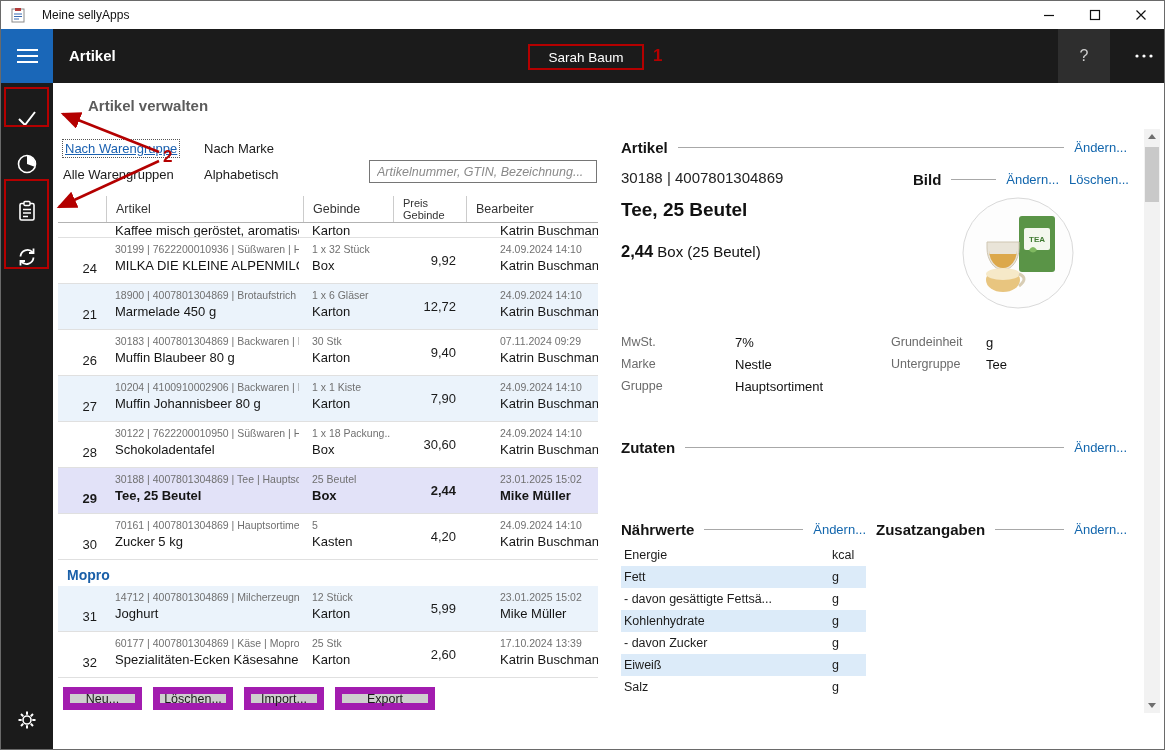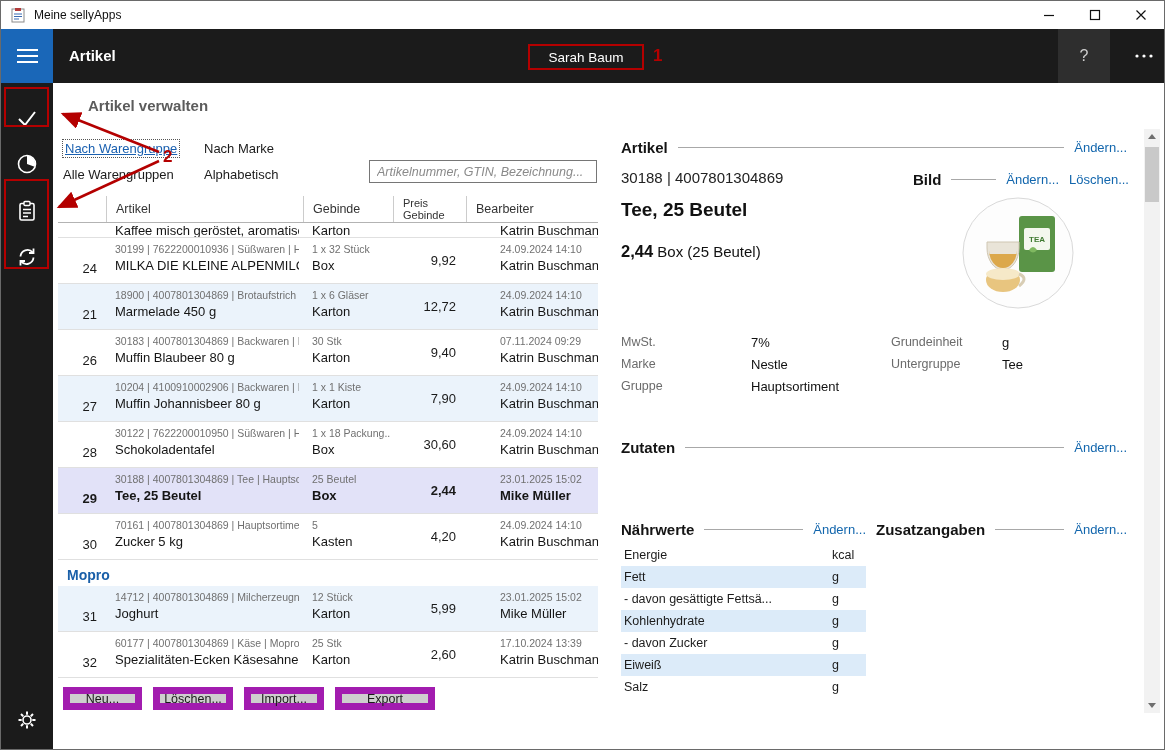--- a/index.html
+++ b/index.html
@@ -3,21 +3,21 @@
 <meta charset="utf-8">
 <style>
   * { box-sizing: border-box; margin: 0; padding: 0; }
   html,body { width:1165px; height:750px; }
   body { font-family:"Liberation Sans","DejaVu Sans",sans-serif; position:relative; background:#fff; overflow:hidden; }
   .window { position:absolute; inset:0; border:1px solid #6a6a6a; background:#fff; }
 
   
   .titlebar { position:absolute; top:0; left:0; right:0; height:28px; background:#fff; display:flex; align-items:center; }
   .app-icon { margin-left:9px; width:16px; height:16px; }
-  .win-title { margin-left:8px; font-size:12px; color:#111; }
+  .win-title { margin-left:16px; font-size:12px; color:#111; }
   .win-controls { position:absolute; right:0; top:0; height:28px; display:flex; }
   .win-btn { width:46px; height:28px; display:flex; align-items:center; justify-content:center; }
 
   
   .appheader { position:absolute; top:28px; left:0; right:0; height:54px; background:#1b1b1b; }
   .hamburger { position:absolute; left:0; top:0; width:52px; height:54px; background:#1a67b8; display:flex; flex-direction:column; align-items:center; justify-content:center; gap:4px; cursor:pointer; }
   .hamburger span { display:block; width:21px; height:2px; background:#fff; }
   .page-title { position:absolute; left:68px; top:0; line-height:54px; color:#fff; font-weight:bold; font-size:15px; }
   .user-box { position:absolute; left:527px; top:15px; width:116px; height:26px; border:2px solid #b40000; display:flex; align-items:center; justify-content:center; }
   .user-name { color:#fff; font-size:13.5px; }
@@ -86,21 +86,21 @@
   .sh-naehr { left:0; top:436px; width:245px; }
   .sh-zusatz { left:255px; top:436px; width:251px; }
   .art-number { position:absolute; left:0; top:86px; font-size:15px; color:#222; }
   .art-name { position:absolute; left:0; top:116px; font-size:19px; font-weight:bold; color:#111; }
   .art-price { position:absolute; left:0; top:159px; font-size:15px; color:#111; }
   .art-price b { font-size:16.5px; }
   .product-img { position:absolute; left:340px; top:113px; width:114px; height:114px; }
 
   .fields-left { position:absolute; left:0; top:248px; }
   .fields-right { position:absolute; left:270px; top:248px; }
-  .frow { display:flex; height:22px; align-items:center;gap:16px; }
+  .frow { display:flex; height:22px; align-items:center; }
   .flabel { font-size:12.5px; color:#6b6b6b; }
   .fields-left .flabel { width:114px; }
   .fields-right .flabel { width:95px; }
   .fvalue { font-size:13px; color:#111; }
 
   .nutri { position:absolute; left:0; top:461px; width:245px; }
   .nrow { display:flex; height:22px; align-items:center; padding-left:3px; background:#fff; }
   .nrow.tint { background:#dcebf9; }
   .nlabel { flex:1; font-size:12.5px; color:#1c1c1c; white-space:nowrap; overflow:hidden; }
   .nunit { width:34px; font-size:12.5px; color:#1c1c1c; }

